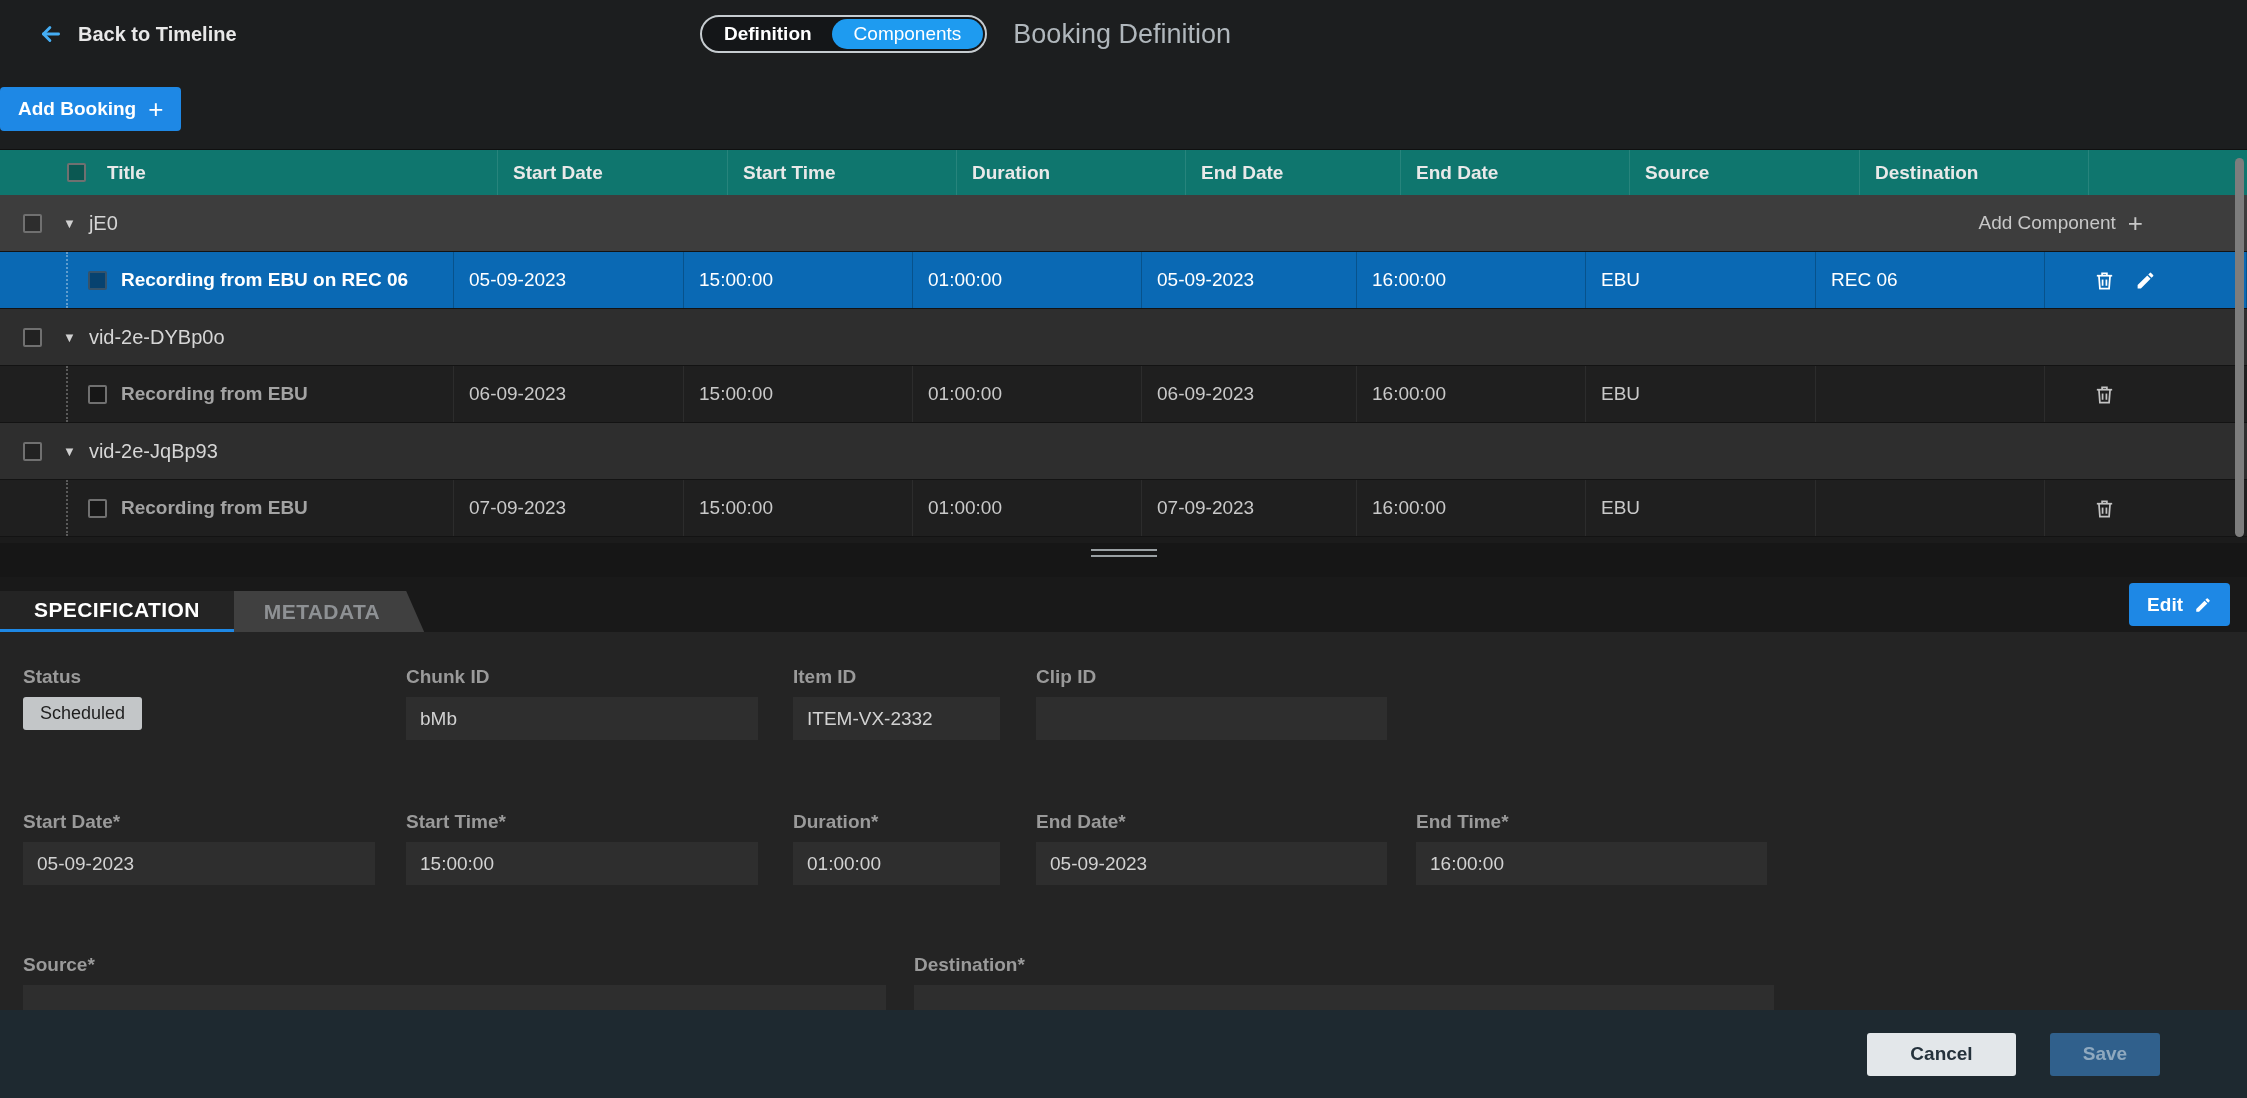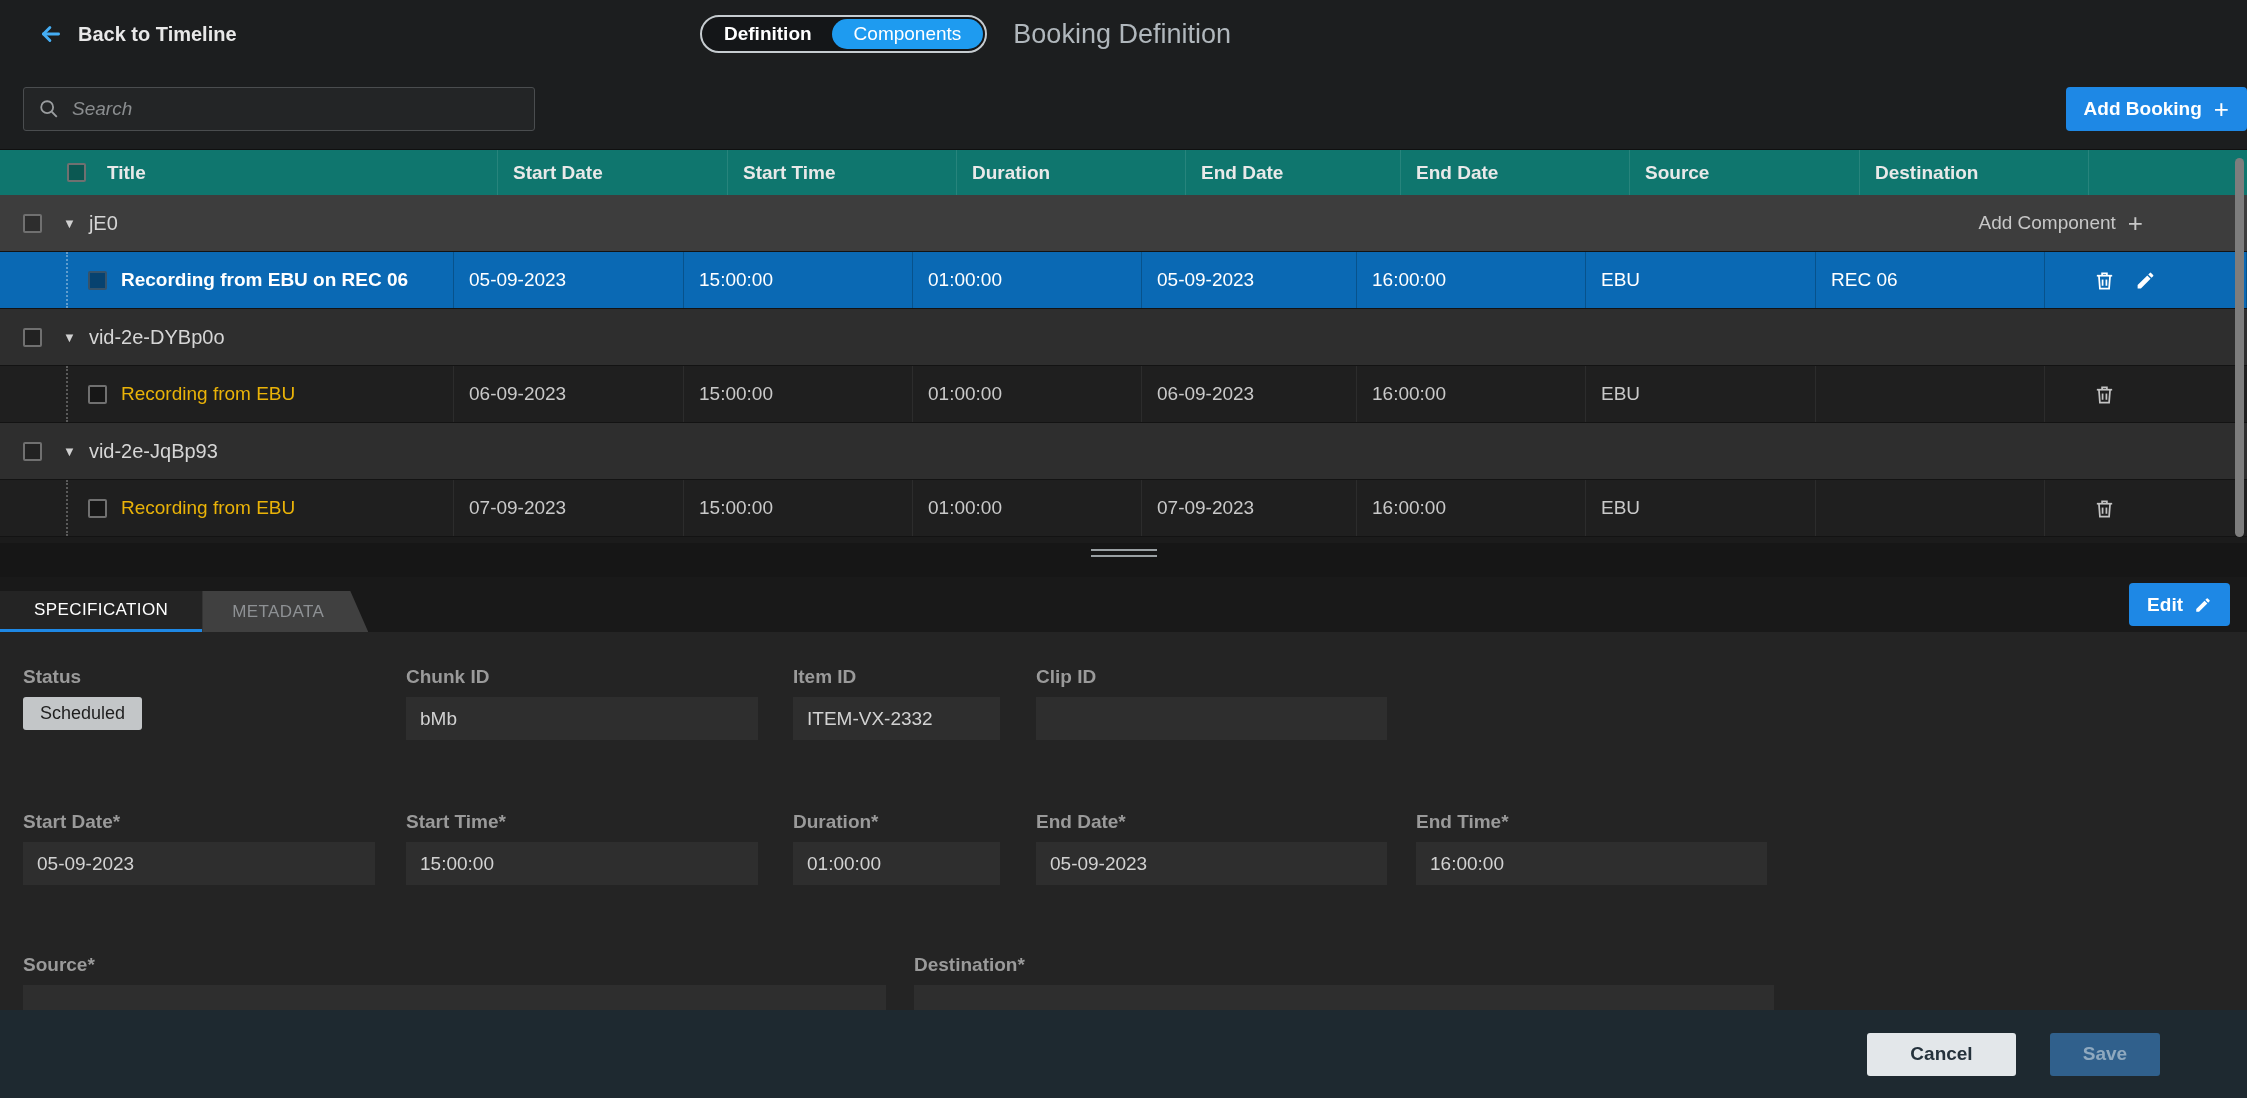--- a/index.html
+++ b/index.html
@@ -49,39 +49,39 @@
   .group-title { color:#d6d6d6; font-size:20px; margin-left:13px; }
   .row.group .checkbox { margin-left:23px; }
   .spacer { flex:1; }
   .add-comp { background:transparent; border:none; color:#c7c7c7; font-size:19px; display:flex; align-items:center; gap:12px; margin-right:104px; cursor:pointer; font-family:inherit; }
   .add-comp .plus { font-size:26px; line-height:1; }
 
   .title-cell { padding-left:0 !important; }
   .guide { margin-left:66px; height:100%; border-left:2px dotted #5a5a5a; flex:none; }
   .selected .guide { border-left-color:rgba(255,255,255,0.35); }
   .title-cell .checkbox { margin-left:20px; }
-  .row-title { margin-left:14px; color:#eab308; }
+  .row-title { margin-left:14px; color:#a3a3a3;font-weight:bold; }
   .selected .row-title { color:#fff; }
 
   .cell.actions { padding-left:48px !important; gap:19px; }
   .icon-btn { background:transparent; border:none; color:#c2c2c2; cursor:pointer; display:flex; align-items:center; padding:0; }
   .selected .icon-btn { color:#ffffff; }
 
   
   .splitter { position:absolute; top:543px; left:0; width:100%; height:34px; background:#161616; }
   .splitter-handle { position:absolute; left:50%; top:6px; transform:translateX(-50%); width:66px; cursor:row-resize; }
   .splitter-handle span { display:block; height:2px; background:#9aa0a3; margin-bottom:4px; }
 
   
   .vscroll { position:absolute; right:3px; top:158px; width:9px; height:379px; background:#7d7d7d; border-radius:5px; cursor:pointer; }
 
   
   .detail-head { position:absolute; top:577px; left:0; width:100%; height:55px; background:#191919; }
   .tabs { position:absolute; left:0; bottom:0; display:flex; align-items:flex-end; }
-  .tab { height:41px; display:flex; align-items:center; font-size:17px; font-weight:normal; letter-spacing:0.4px; cursor:pointer; }
+  .tab { height:41px; display:flex; align-items:center; font-size:21px; font-weight:bold; letter-spacing:0.4px; cursor:pointer; }
   .tab.active { background:#242424; color:#ffffff; padding:0 34px; border-bottom:3px solid #1e88e5; }
   .tab.meta { background:#404040; color:#8e9194; padding:0 44px 0 30px; clip-path:polygon(0 0, calc(100% - 18px) 0, 100% 100%, 0 100%); }
   .edit-btn { position:absolute; right:17px; top:6px; height:43px; background:#1e88e5; border:none; border-radius:4px; color:#fff; font-weight:bold; font-size:19px; display:flex; align-items:center; gap:11px; padding:0 18px; cursor:pointer; font-family:inherit; }
 
   
   .form { position:absolute; top:632px; left:0; width:100%; height:378px; background:#242424; overflow:hidden; }
   .field { position:absolute; }
   .flabel { display:block; color:#9a9a9a; font-size:19px; font-weight:bold; margin-bottom:9px; }
   .field input { display:block; width:100%; height:43px; background:#2e2e2e; border:none; outline:none; color:#d2d2d2; font-size:19px; padding:0 14px; font-family:inherit; }
   .chip { display:inline-block; background:#c3c6c8; color:#1e1e1e; font-size:18px; padding:6px 17px; border-radius:3px; }
@@ -111,29 +111,20 @@
     <div class="center-group">
       <div class="toggle">
         <button class="toggle-def">Definition</button>
         <button class="toggle-comp">Components</button>
       </div>
       <h1 class="page-title">Booking Definition</h1>
     </div>
   </header>
 
   <div class="toolbar">
-    <div class="search">
-      <span>
-        <svg width="22" height="22" viewBox="0 0 24 24" fill="none" stroke="#9a9d9f" stroke-width="2">
-            <circle cx="10" cy="10" r="6.5"></circle>
-            <path d="M15 15l5.5 5.5"></path>
-          </svg>
-      </span>
-      <input type="text" placeholder="Search" style="">
-    </div>
     <button class="add-booking">
       <span>Add Booking</span>
       <span class="plus">+</span>
     </button>
   </div>
 
   <div class="thead grid-cols">
     <div class="cell first">
       <span class="checkbox"></span>
       <span>Title</span>

